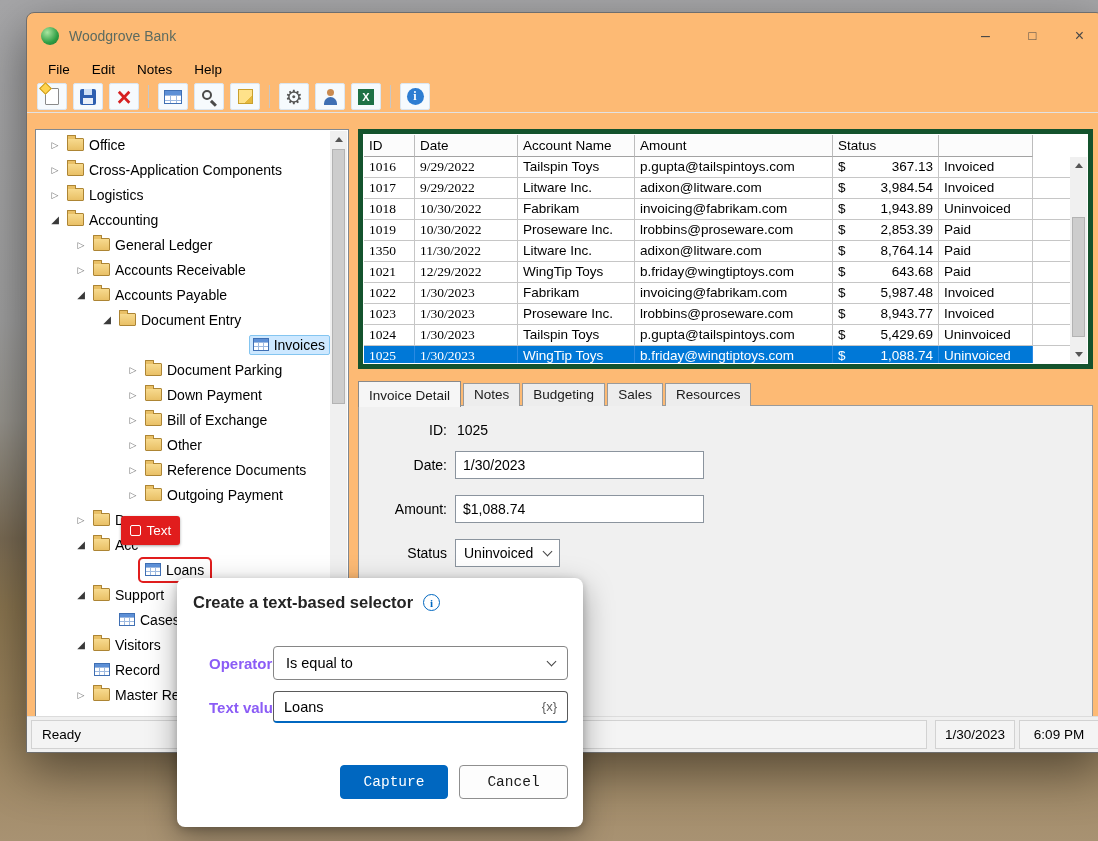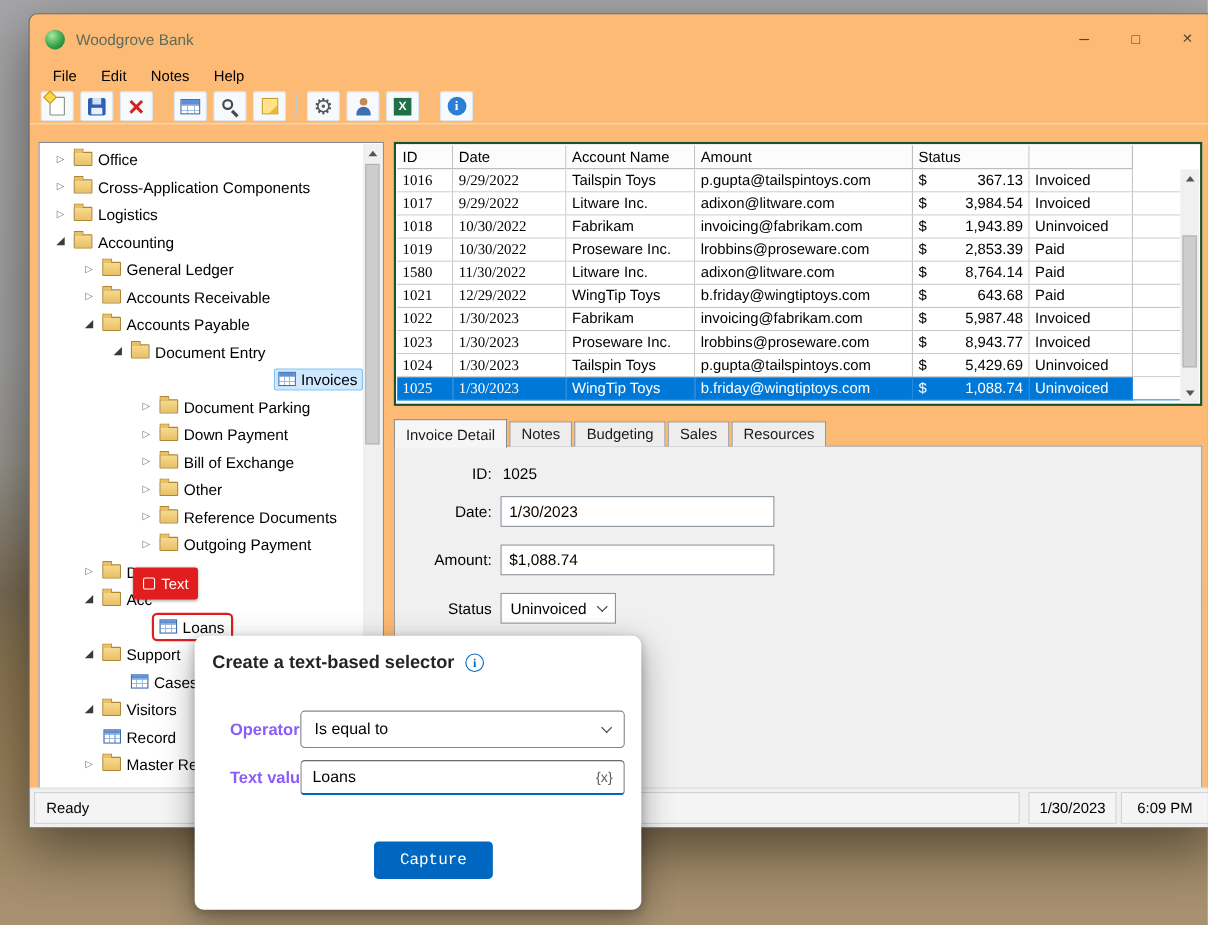--- a/index.html
+++ b/index.html
@@ -81,21 +81,21 @@
   .tree-panel .vscroll { top:1px; bottom:1px; }
   .scroll-btn { position:absolute; left:0; right:0; height:17px; display:flex; align-items:center; justify-content:center; }
   .scroll-btn.top { top:0; } .scroll-btn.bottom { bottom:0; }
   .arr-up { width:0; height:0; border-left:4px solid transparent; border-right:4px solid transparent; border-bottom:5px solid #555; }
   .arr-down { width:0; height:0; border-left:4px solid transparent; border-right:4px solid transparent; border-top:5px solid #555; }
   .scroll-thumb { position:absolute; left:2px; right:2px; background:#cdcdcd; border:1px solid #b3b3b3; }
   .tree-thumb { top:18px; height:255px; }
   .grid-thumb { top:60px; height:120px; }
 
   
-  .grid-panel { position:absolute; left:331px; top:116px; width:735px; height:240px; background:#fff; border:2px solid #14532d; }
+  .grid-panel { position:absolute; left:331px; top:116px; width:735px; height:240px; background:#fff; border:5px solid #14532d; }
   .grid-inner { position:absolute; left:1px; top:1px; right:18px; bottom:1px; overflow:hidden; font-size:13.5px; }
   .g-row { display:grid; grid-template-columns:51px 103px 117px 198px 106px 94px 1fr; height:21px; }
   .g-row.header { height:22px; }
   .g-cell { border-right:1px solid #c6c6c6; border-bottom:1px solid #c6c6c6; padding:0 5px; line-height:20px; overflow:hidden; white-space:nowrap; background:#fff; }
   .g-row.header .g-cell { background:#fcfcfc; border-right:1px solid #bcbcbc; border-bottom:1px solid #a3a3a3; line-height:21px; }
   .g-cell.num { text-align:left;font-family:Liberation Serif, serif; }
   .g-cell.amount { display:flex; justify-content:space-between; }
   .g-cell.filler { border-right:none; }
   .g-row.sel .g-cell { background:#0078d7; color:#fff; border-color:#2a8ae2; }
   .g-row.sel .g-cell.filler { background:#fff; }
@@ -429,21 +429,21 @@
             <div class="g-cell">Proseware Inc.</div>
             <div class="g-cell">lrobbins@proseware.com</div>
             <div class="g-cell amount">
               <div style="display: inline;">$</div>
               <div style="display: inline;">2,853.39</div>
             </div>
             <div class="g-cell">Paid</div>
             <div class="g-cell filler"></div>
           </div>
           <div class="g-row">
-            <div class="g-cell num">1580</div>
+            <div class="g-cell num">1350</div>
             <div class="g-cell num">11/30/2022</div>
             <div class="g-cell">Litware Inc.</div>
             <div class="g-cell">adixon@litware.com</div>
             <div class="g-cell amount">
               <div style="display: inline;">$</div>
               <div style="display: inline;">8,764.14</div>
             </div>
             <div class="g-cell">Paid</div>
             <div class="g-cell filler"></div>
           </div>
@@ -563,13 +563,14 @@
   <div class="dlg-select">
     <span>Is equal to</span>
     <span class="chev"></span>
   </div>
   <span class="dlg-lbl lbl-textvalue">Text value</span>
   <div class="dlg-input">
     <span>Loans</span>
     <span class="var-token">{x}</span>
   </div>
   <button class="btn btn-primary">Capture</button>
+  <button class="btn btn-secondary">Cancel</button>
 </div>
 
 </body></html>

